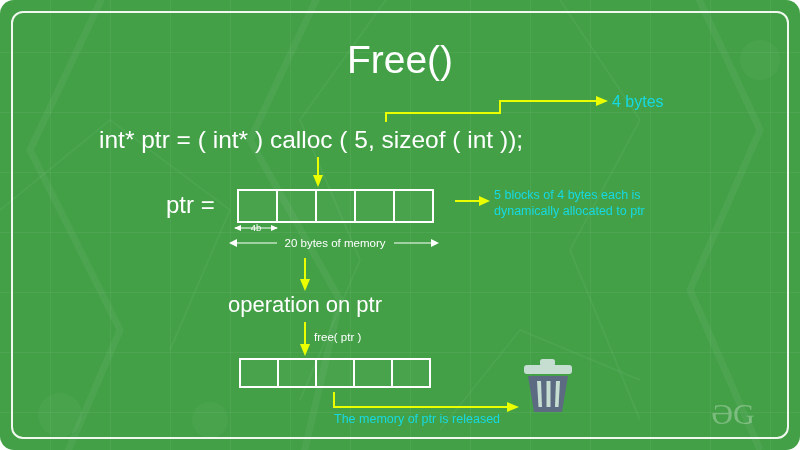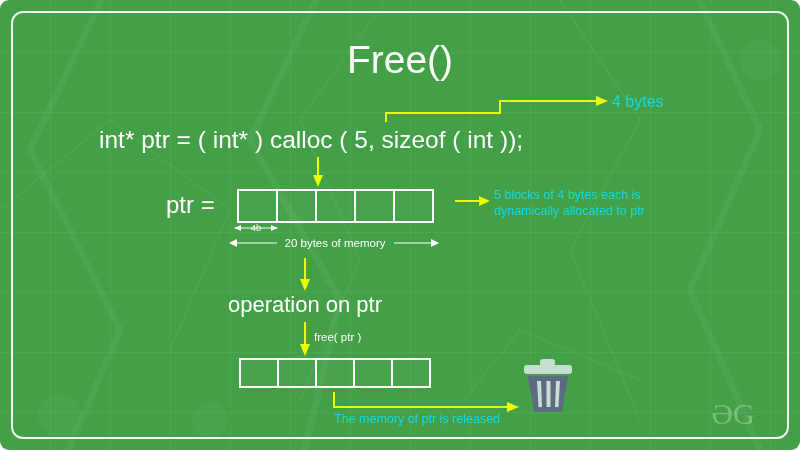--- a/index.html
+++ b/index.html
@@ -5,21 +5,21 @@
   html, body {
     margin: 0;
     padding: 0;
     background: #ffffff;
   }
   #slide {
     position: relative;
     width: 800px;
     height: 450px;
     overflow: hidden;
-    border-radius: 9px;
+    border-radius: 14px;
     background: #43a047;
     font-family: "Liberation Sans", sans-serif;
   }
   
   #bg-grid {
     position: absolute;
     inset: 0;
     background-image:
       linear-gradient(rgba(255,255,255,0.055) 1px, transparent 1px),
       linear-gradient(90deg, rgba(255,255,255,0.055) 1px, transparent 1px);

